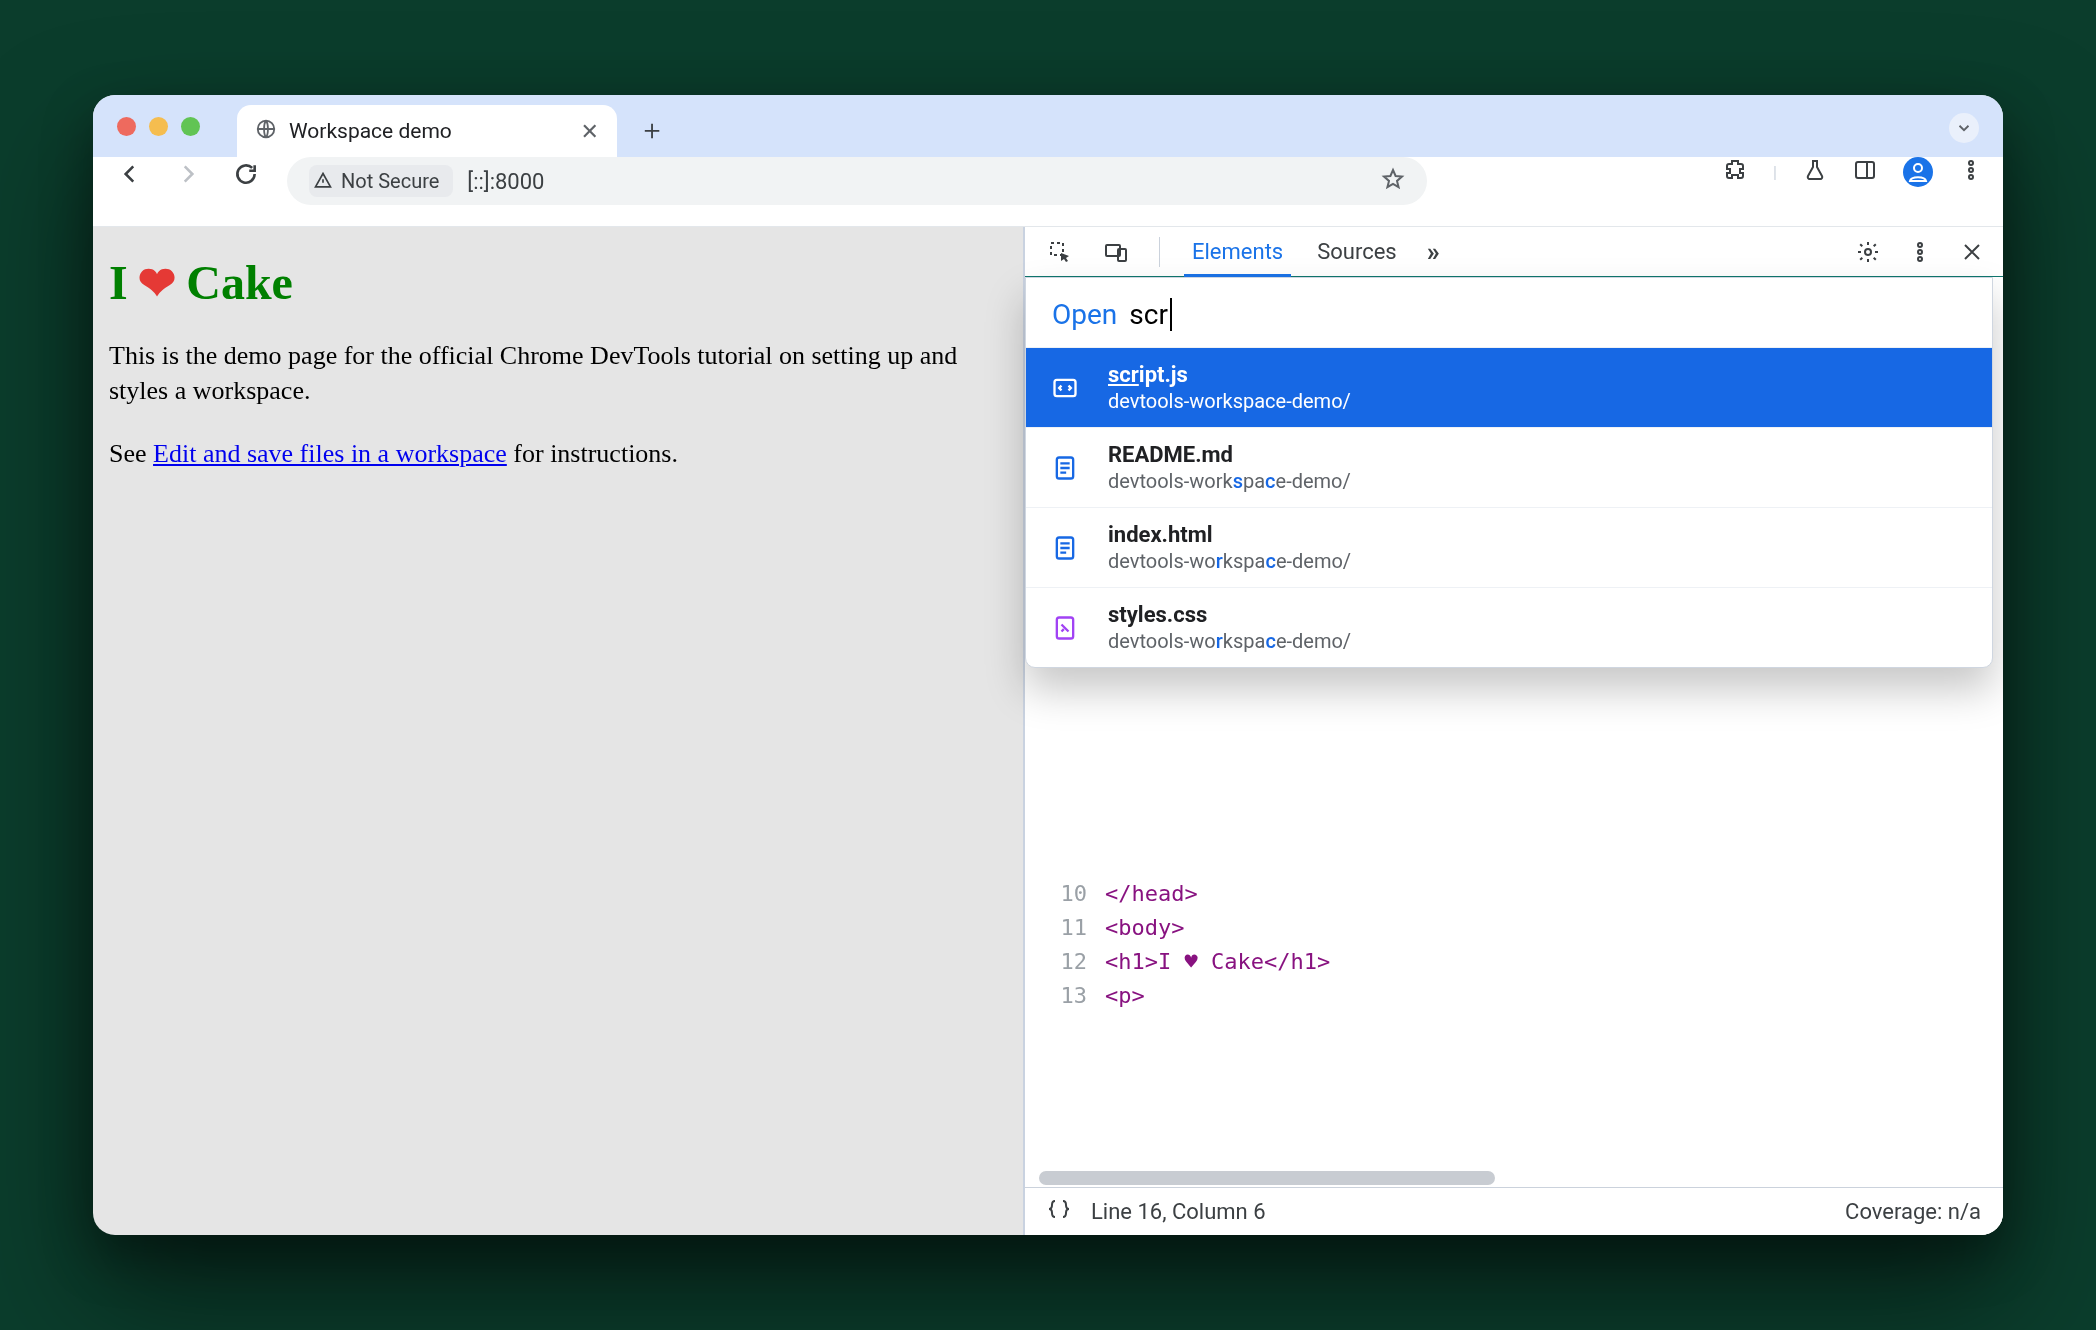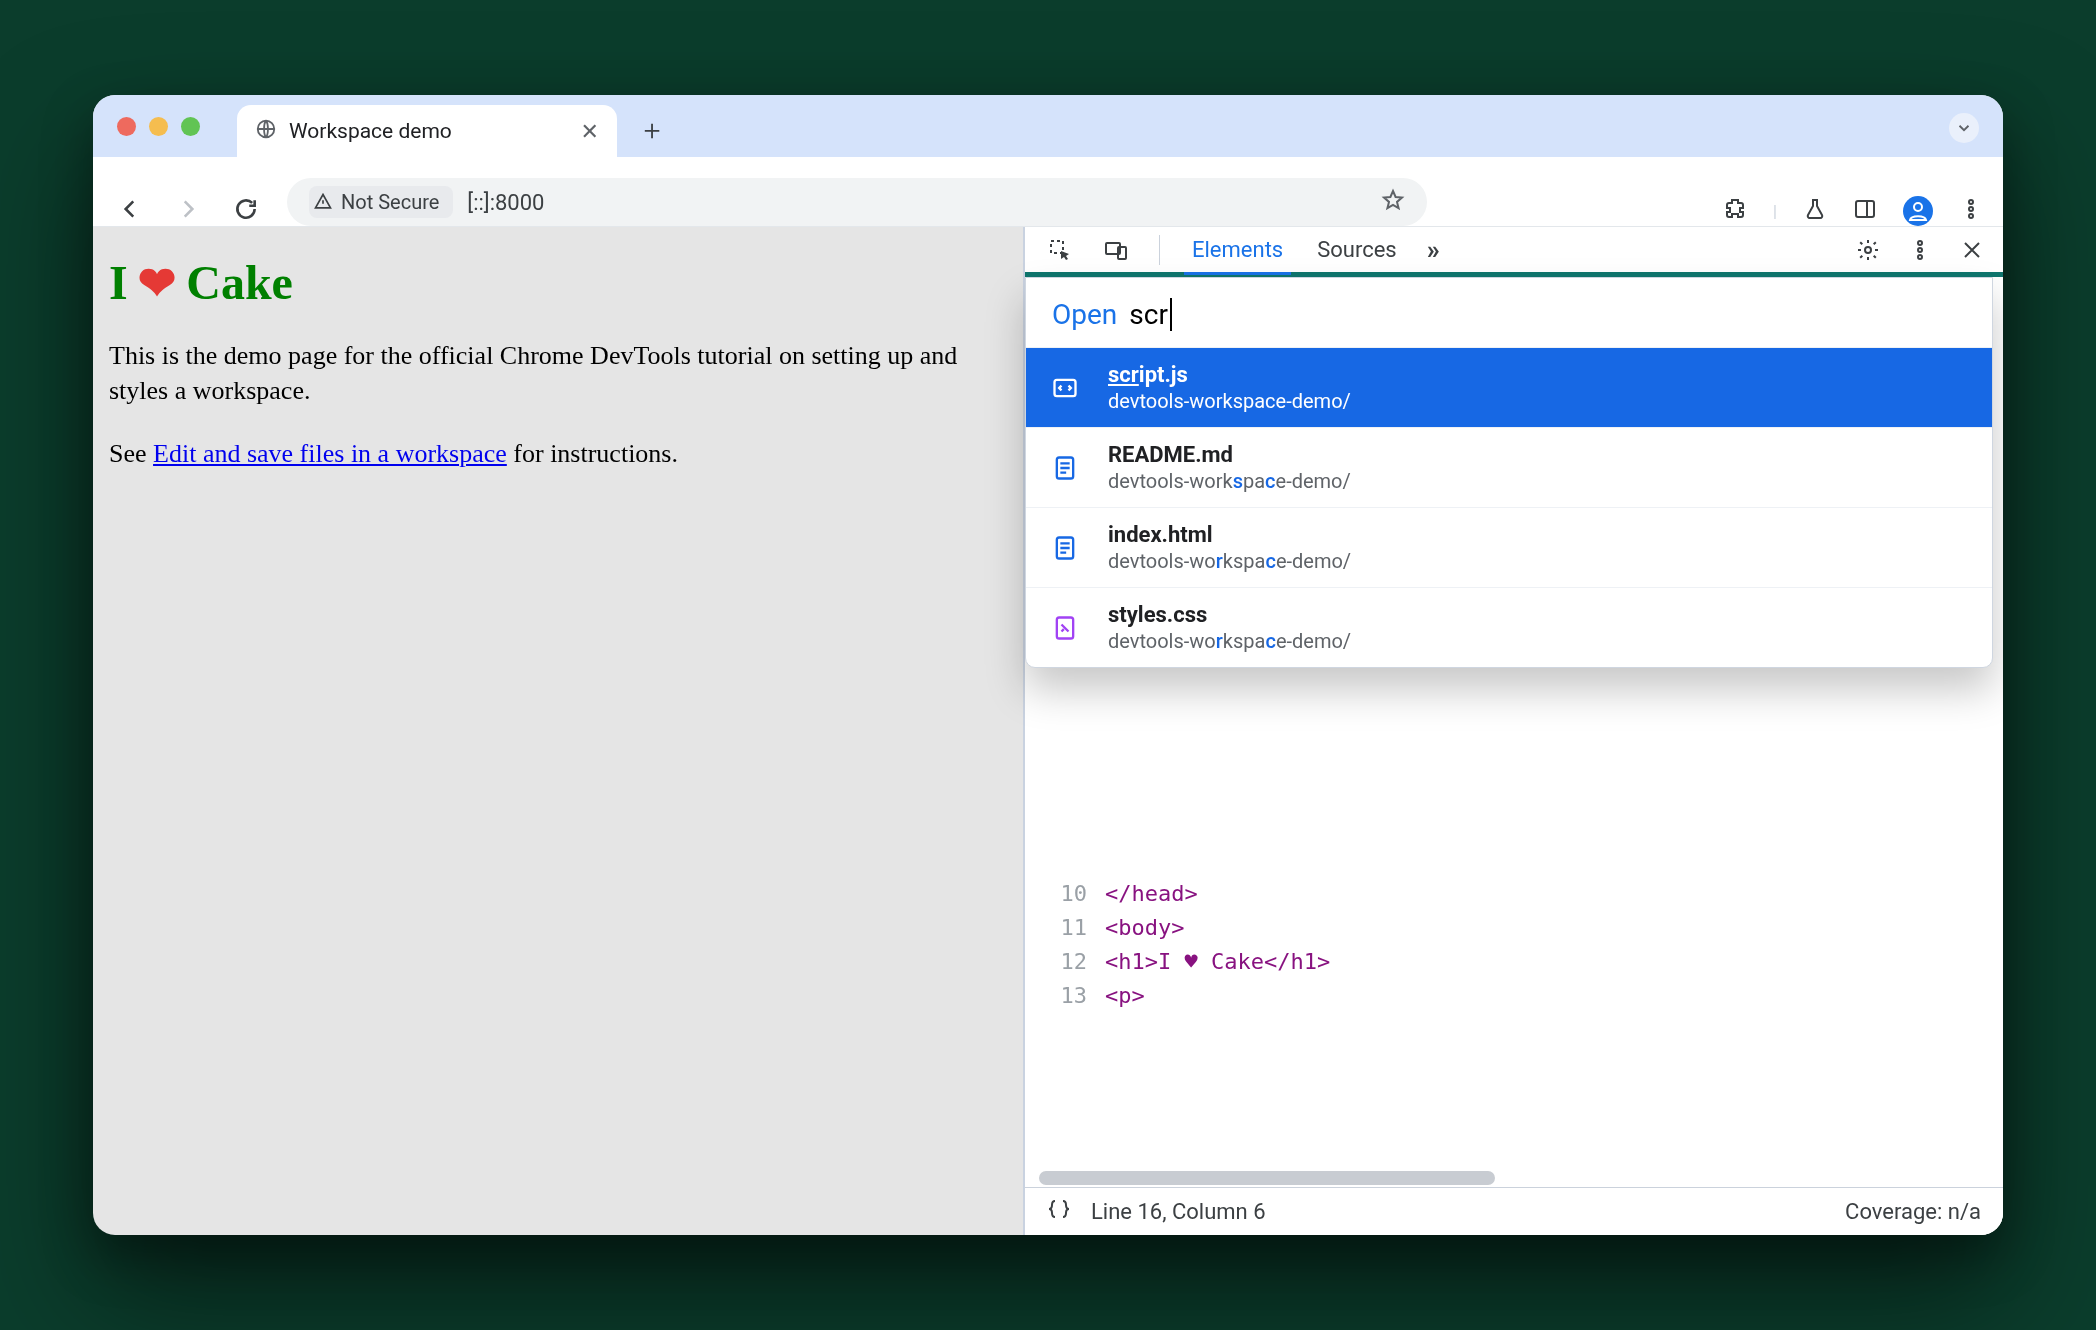--- a/index.html
+++ b/index.html
@@ -55,21 +55,21 @@
   .tab .close { margin-left:auto; font-size:22px; color:#5f6368; }
 
   .new-tab { width:42px; height:42px; display:flex; align-items:center; justify-content:center; color:#3c4043; font-size:28px; margin:0 0 6px 14px; border-radius:50%;}
   .tabstrip .chev { position:absolute; right:24px; top:18px; width:30px; height:30px; border-radius:50%; background:#eaf0fb; display:flex; align-items:center; justify-content:center; color:#5f6368;}
 
   
   .toolbar {
     height: 70px;
     background:#fff;
     display:flex;
-    align-items:flex-end;
+    align-items:flex-start;
     gap: 24px;
     padding: 0 20px;
     border-bottom: 1px solid #e3e7eb;
   }
   .nav-btn { width:34px; height:34px; display:flex; align-items:center; justify-content:center; color:#3c4043; }
   .nav-btn.disabled { color:#bdc1c6; }
   .nav-btn svg { width:26px; height:26px; stroke:currentColor; stroke-width:2.4; fill:none;}
   .omnibox {
     flex: 0 0 auto;
     height: 48px;
@@ -99,21 +99,21 @@
     overflow:hidden;
   }
   .page h1 { font-family: Georgia, 'Times New Roman', serif; font-size:48px; color:#008000; font-weight:700; display:flex; align-items:center; gap:10px;}
   .page h1 .heart { color:#e53935; font-size:46px;}
   .page p { font-family: Georgia, 'Times New Roman', serif; font-size:26px; color:#000; margin-top:28px; line-height:1.35;}
   .page a { color:#0000ee; text-decoration:underline;}
 
   
   .devtools { flex:1; display:flex; flex-direction:column; background:#fff; position:relative;}
   .dt-tabs {
-    height:50px; border-bottom:5px solid #0f766e; display:flex; align-items:center; gap:26px; padding:0 16px 0 20px; font-size:22px; color:#3c4043;
+    height:50px; border-bottom:1px solid #0f766e; display:flex; align-items:center; gap:26px; padding:0 16px 0 20px; font-size:22px; color:#3c4043;
   }
   .dt-tabs .icon-btn { display:flex; align-items:center; justify-content:center; width:30px; height:30px; color:#3c4043;}
   .dt-tabs .icon-btn svg{width:24px;height:24px;stroke:currentColor;stroke-width:2;fill:none;}
   .dt-tabs .divider { width:1px; height:30px; background:#cbd2dc; margin:0 2px;}
   .dt-tab { padding:0 4px; cursor:pointer;}
   .dt-tab.active { color:#1a73e8; position:relative;}
   .dt-tab.active::after { content:""; position:absolute; left:-4px; right:-4px; bottom:-13px; height:3px; background:#1a73e8;}
   .dt-tabs .more { font-size:26px; font-weight:700; color:#3c4043;}
   .dt-tabs .right { margin-left:auto; display:flex; gap:22px; align-items:center;}
 

